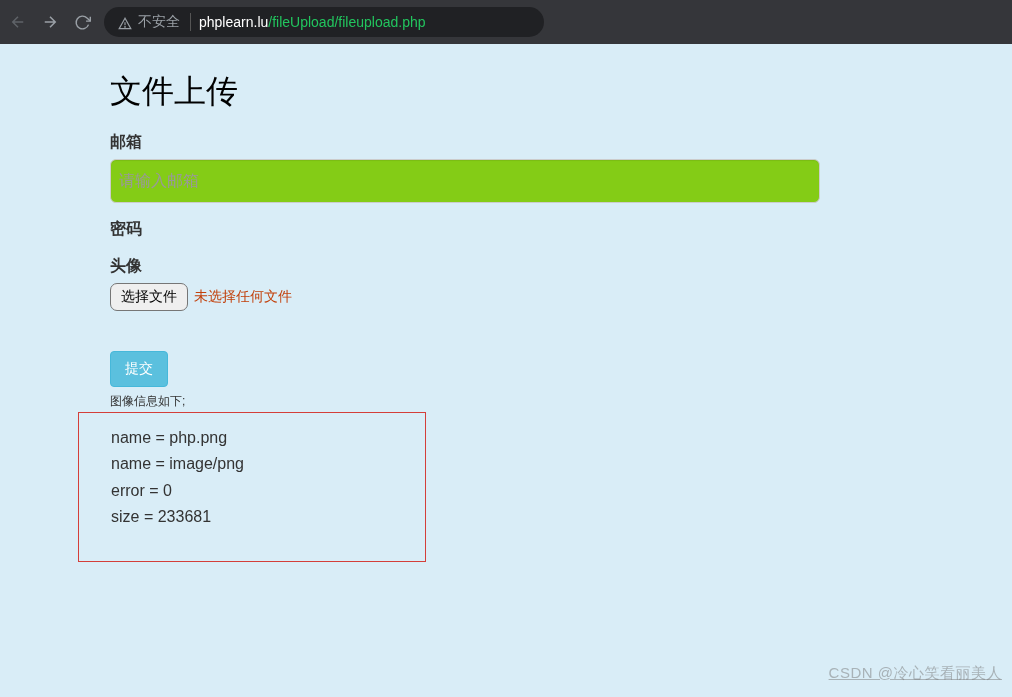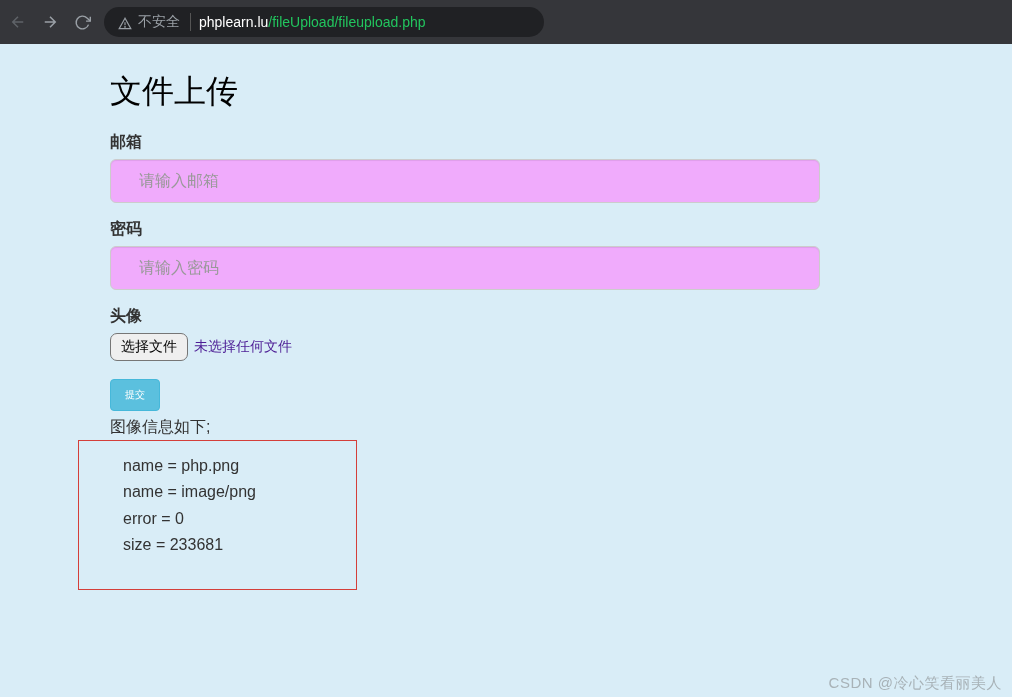--- a/index.html
+++ b/index.html
@@ -75,25 +75,25 @@
       display: block;
       font-size: 16px;
       font-weight: 700;
       color: #333;
       margin-bottom: 6px;
     }
     .form-control {
       display: block;
       width: 710px;
       height: 44px;
-      padding: 6px 28px;
+      padding: 6px 8px;
       font-size: 16px;
       line-height: 1.4;
       color: #555;
-      background-color: #f0abfc;
+      background-color: #84cc16;
       border: 1px solid #ccc;
       border-radius: 6px;
       box-shadow: inset 0 1px 1px rgba(0,0,0,.075);
     }
     .form-control::placeholder { color: #999; }
     .file-row {
       display: flex;
       align-items: center;
       gap: 6px;
       margin-top: 4px;
@@ -103,58 +103,59 @@
       font-size: 14px;
       padding: 4px 10px;
       background: #efefef;
       border: 1px solid #767676;
       border-radius: 7px;
       cursor: pointer;
       color: #000;
     }
     .file-text {
       font-size: 14px;
-      color: #4c1d95;
+      color: #c2410c;
     }
     .submit-btn {
       display: inline-block;
-      margin-top: 2px;
+      margin-top: 24px;
       padding: 8px 14px;
-      font-size: 10px;
+      font-size: 14px;
       background-color: #5bc0de;
       color: #fff;
       border: 1px solid #46b8da;
       border-radius: 4px;
       cursor: pointer;
     }
     .info-heading {
-      font-size: 16px;
+      font-size: 12px;
       color: #333;
       margin-top: 6px;
       margin-bottom: 2px;
     }
     .result-box {
       border: 1px solid #d43f3a;
-      width: 279px;
+      width: 348px;
       margin-left: -32px;
-      padding: 12px 32px 30px 44px;
+      padding: 12px 32px 30px 32px;
     }
     .result-line {
       font-size: 16px;
       color: #333;
       line-height: 1.65;
     }
     .watermark {
       position: absolute;
-      bottom: 4px;
+      bottom: 14px;
       right: 10px;
       color: rgba(120,120,120,0.5);
       font-size: 15px;
       letter-spacing: 0.5px;
       user-select: none;
+      text-decoration: underline;
     }
   </style>
 </head>
 <body>
 
 <div class="chrome-bar">
   <div class="nav-icon disabled">
     <svg width="18" height="18" viewBox="0 0 24 24" fill="none" stroke="currentColor" stroke-width="2">
         <path d="M19 12H5M12 19l-7-7 7-7"></path>
       </svg>
@@ -187,21 +188,20 @@
   <div class="container">
     <h1 class="title">文件上传</h1>
 
     <div class="form-group">
       <label class="label">邮箱</label>
       <input type="text" class="form-control" placeholder="请输入邮箱" style="">
     </div>
 
     <div class="form-group">
       <label class="label">密码</label>
-      <input type="text" class="form-control" placeholder="请输入密码" style="">
     </div>
 
     <div class="form-group">
       <label class="label">头像</label>
       <div class="file-row">
         <button type="button" class="file-btn">选择文件</button>
         <span class="file-text">未选择任何文件</span>
       </div>
     </div>
 

